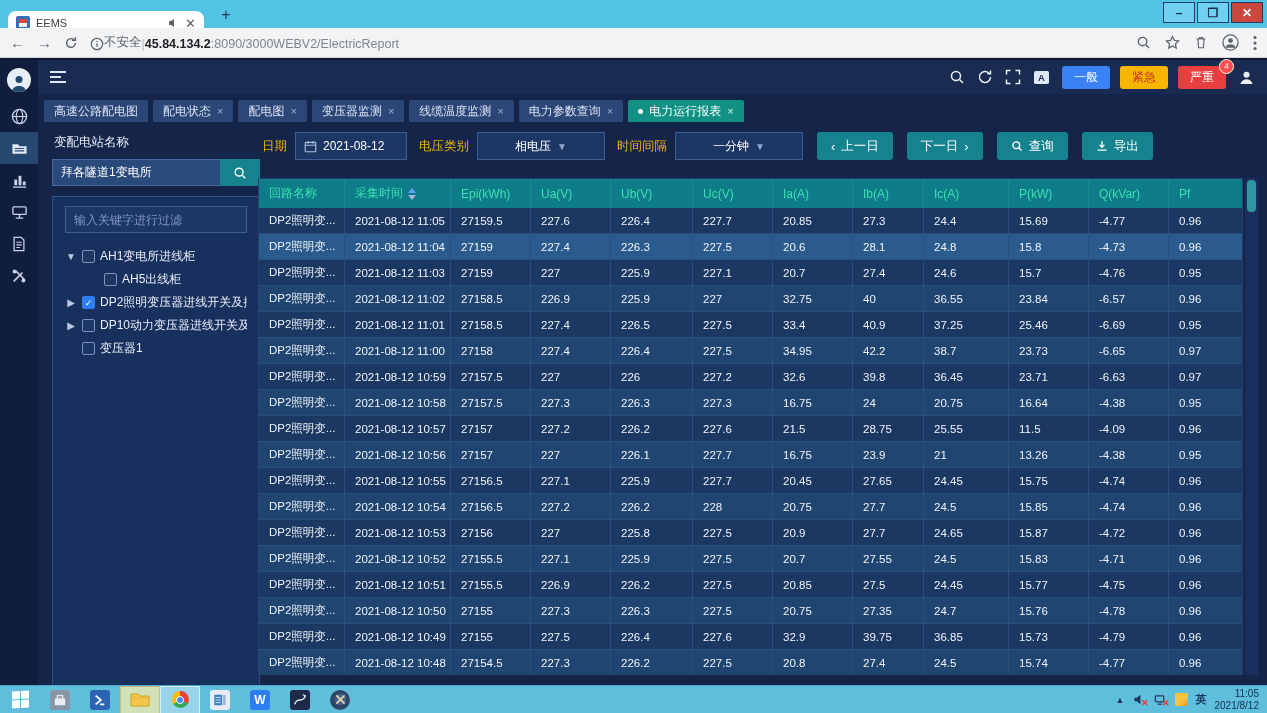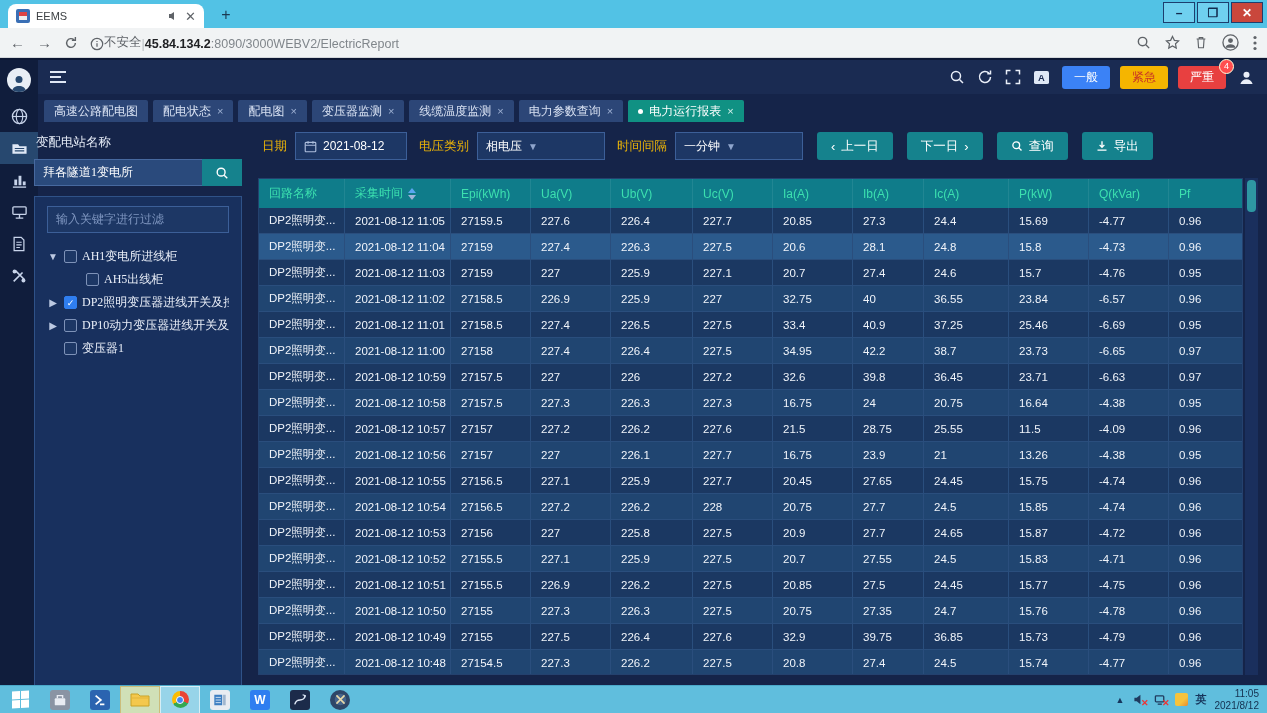--- a/index.html
+++ b/index.html
@@ -4,21 +4,21 @@
 <style>
   * { margin:0; padding:0; box-sizing:border-box; }
   html,body { background:#000; }
   .screen {
     position:relative; width:1267px; height:713px; overflow:hidden;
     font-family:"Liberation Sans", sans-serif; color:#e9eef8; font-size:12px;
     background:#152449;
   }
   
   .tabstrip { position:absolute; top:0; left:0; width:100%; height:28px; background:#52c2e5; }
-  .btab { position:absolute; left:8px; top:4px; width:196px; height:24px; background:#fff;
+  .btab { position:absolute; left:8px; top:11px; width:196px; height:24px; background:#fff;
           border-radius:8px 8px 0 0; display:flex; align-items:center; padding:0 8px; gap:6px; color:#333; }
   .btab-title { flex:1; font-size:11px; color:#3c4043; }
   .favicon { width:14px; height:14px; border-radius:2px; background:#3a6fb5; position:relative; flex:0 0 auto; }
   .favicon::after { content:""; position:absolute; left:3px; top:3px; width:8px; height:8px;
           background:linear-gradient(#d44 50%, #eee 50%); }
   .btab-x { color:#5f6368; font-size:13px; cursor:default; }
   .audio-ic { display:flex; align-items:center; color:#5f6368; }
   .newtab { position:absolute; left:214px; top:4px; width:24px; height:22px; color:#1b3a52;
             font-size:16px; display:flex; align-items:center; justify-content:center; }
   .wincontrols { position:absolute; right:4px; top:2px; display:flex; gap:2px; }
@@ -53,21 +53,21 @@
                  display:flex; align-items:center; justify-content:center; padding:0 3px;}
   
   .nav-tabs { position:absolute; left:44px; top:36px; width:1220px; height:26px; display:flex; gap:5px; align-items:flex-end; }
   .nav-tab { background:#2c4677; color:#d9e2f3; height:22px; display:flex; align-items:center;
              gap:6px; padding:0 10px; font-size:12px; border-radius:2px 2px 0 0; }
   .nav-tab .tabx { color:#9fb2d4; font-size:11px; }
   .nav-tab.active { background:#109183; color:#fff; }
   .nav-tab.active .tabx { color:#d6f2ec; }
   .dot { width:5px; height:5px; border-radius:50%; background:#fff; }
   
-  .side-panel { position:absolute; left:34px; top:70px; width:208px; height:548px;font-family:Liberation Serif, serif; }
+  .side-panel { position:absolute; left:52px; top:70px; width:208px; height:548px; }
   .sp-label { color:#e7edf8; margin:4px 0 8px 2px; font-size:12.5px; }
   .station-row { display:flex; height:27px; }
   .station-input { flex:1; background:#2a4a7c; border:1px solid #47699f; border-right:none;
                    display:flex; align-items:center; padding:0 8px; color:#fff; }
   .station-btn { width:40px; background:#15828d; display:flex; align-items:center; justify-content:center; }
   .panel-lower { margin-top:10px; border:1px solid #2f5288; height:492px; padding:9px 12px; background:#18305e; }
   .filter-input { width:100%; height:27px; background:#1d3765; border:1px solid #3c5f98; color:#e9eef8;
                   padding:0 8px; font-size:12px; font-family:inherit; }
   .filter-input::placeholder { color:#7f96c0; }
   .tree { margin-top:12px; }
@@ -78,21 +78,21 @@
         display:flex; align-items:center; justify-content:center; font-size:9px; color:#fff; border-radius:2px;}
   .cb.checked { background:#2f7ef0; border-color:#2f7ef0; }
   .tlabel { font-size:12px; color:#e9eef8; }
   
   .filterbar { position:absolute; left:258px; top:70px; width:1000px; height:32px;
                display:flex; align-items:center; gap:8px; }
   .flabel { font-size:12.5px; color:#eab308; margin-left:4px; }
   .field { height:28px; background:#1d3765; border:1px solid #3c5f98; display:flex; align-items:center;
            gap:6px; padding:0 8px; color:#fff; }
   .field.date { width:112px; }
-  .field.select { width:128px; justify-content:flex-start; }
+  .field.select { width:128px; justify-content:center; }
   .chev { color:#8fa5cc; font-size:10px; }
   .tbtn { height:28px; background:#15828d; color:#fff; border:none; border-radius:3px;
           display:flex; align-items:center; gap:6px; padding:0 14px; font-size:12.5px;
           font-family:inherit; margin-left:6px; }
   .tbtn .ar { font-size:13px; }
   
   .datatable { position:absolute; left:258px; top:118px; width:985px; height:497px; overflow:hidden;
                border:1px solid #24416e; }
   .thead, .trow { display:grid; grid-template-columns:86px 106px 80px 80px 82px 80px 80px 71px 85px 80px 80px 75px; }
   .thead { background:#0f7c8a; height:29px; }

